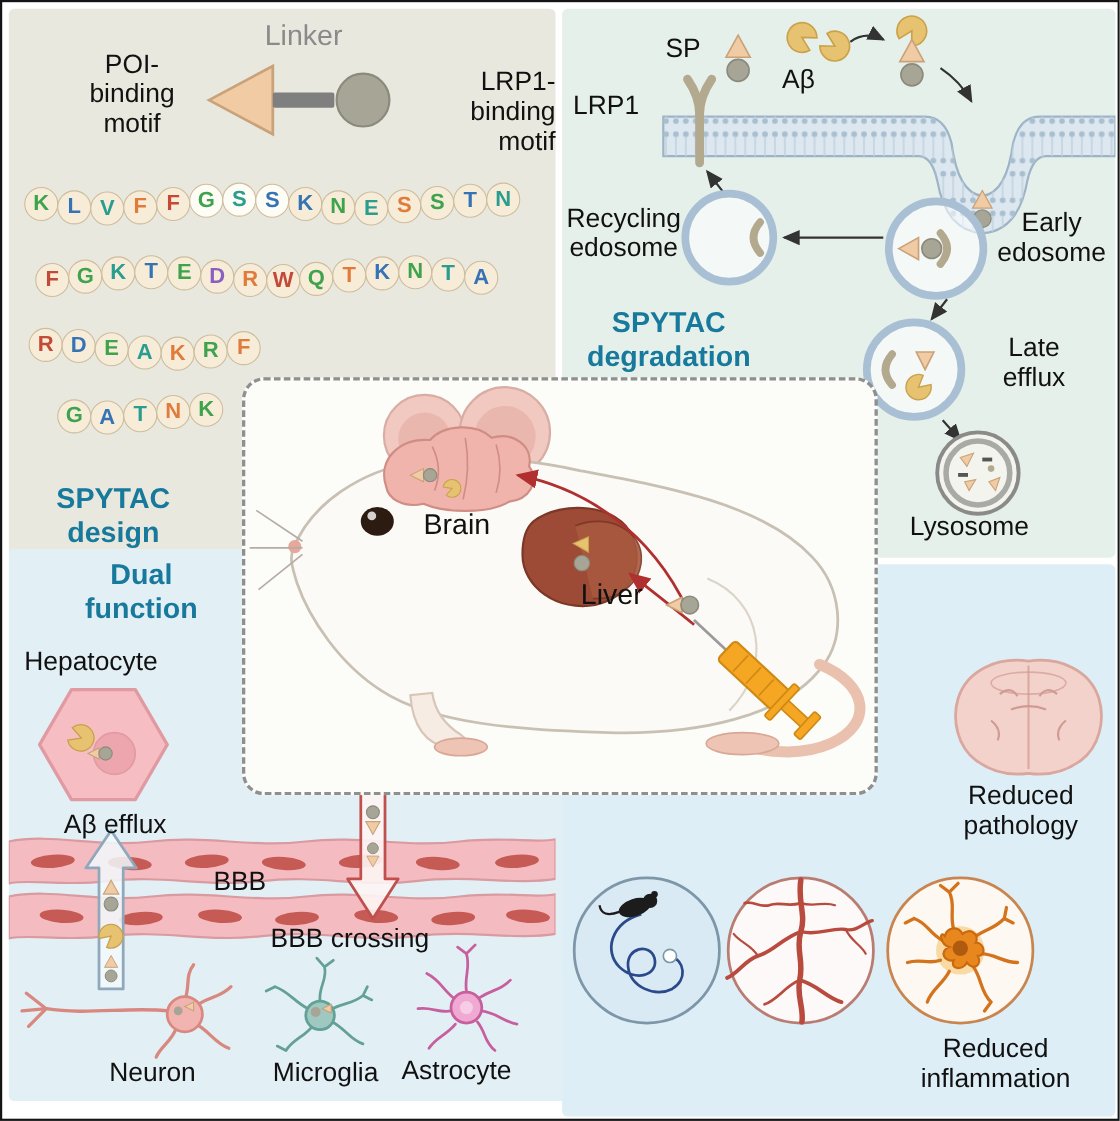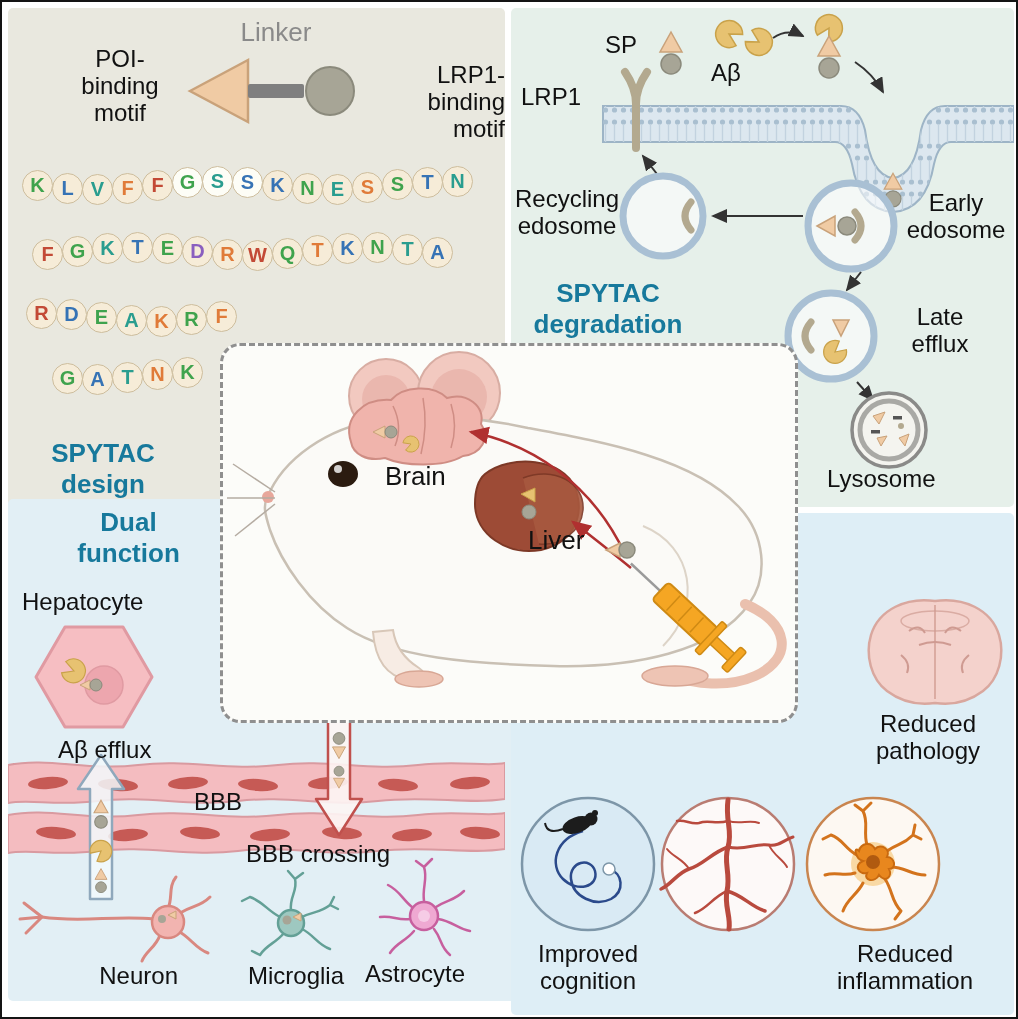--- a/index.html
+++ b/index.html
@@ -380,22 +380,20 @@
           <path d="M352,370 C346,382 336,386 332,398"></path>
           <path d="M344,360 C332,364 326,358 314,362"></path>
           <path d="M346,342 C334,336 332,326 320,322 M320,322 L312,326"></path>
         </g>
         <path d="M348,338 C342,332 344,346 352,348 C342,352 348,362 356,360 C352,368 364,370 368,362 C374,370 382,364 378,356 C386,356 384,344 376,344 C380,336 370,330 364,336 C360,328 350,330 348,338 Z" fill="#e8871e" stroke="#c96a10" stroke-width="2"></path>
         <circle cx="362" cy="349" r="7" fill="#b05a10"></circle>
       </g>
     </svg>
     <div class="label pathology-label">Reduced
 pathology</div>
-    <div class="label item0">Improved
-cognition</div>
     <div class="label item2">Reduced
 inflammation</div>
   </section>
 
   <div class="center-box">
     <svg width="578" height="380" viewBox="0 0 578 380">
       <defs>
         <marker id="cra" markerWidth="9" markerHeight="9" refX="7" refY="3.5" orient="auto">
             <path d="M0,0 L8,3.5 L0,7 Z" fill="#b03030"></path>
           </marker>

